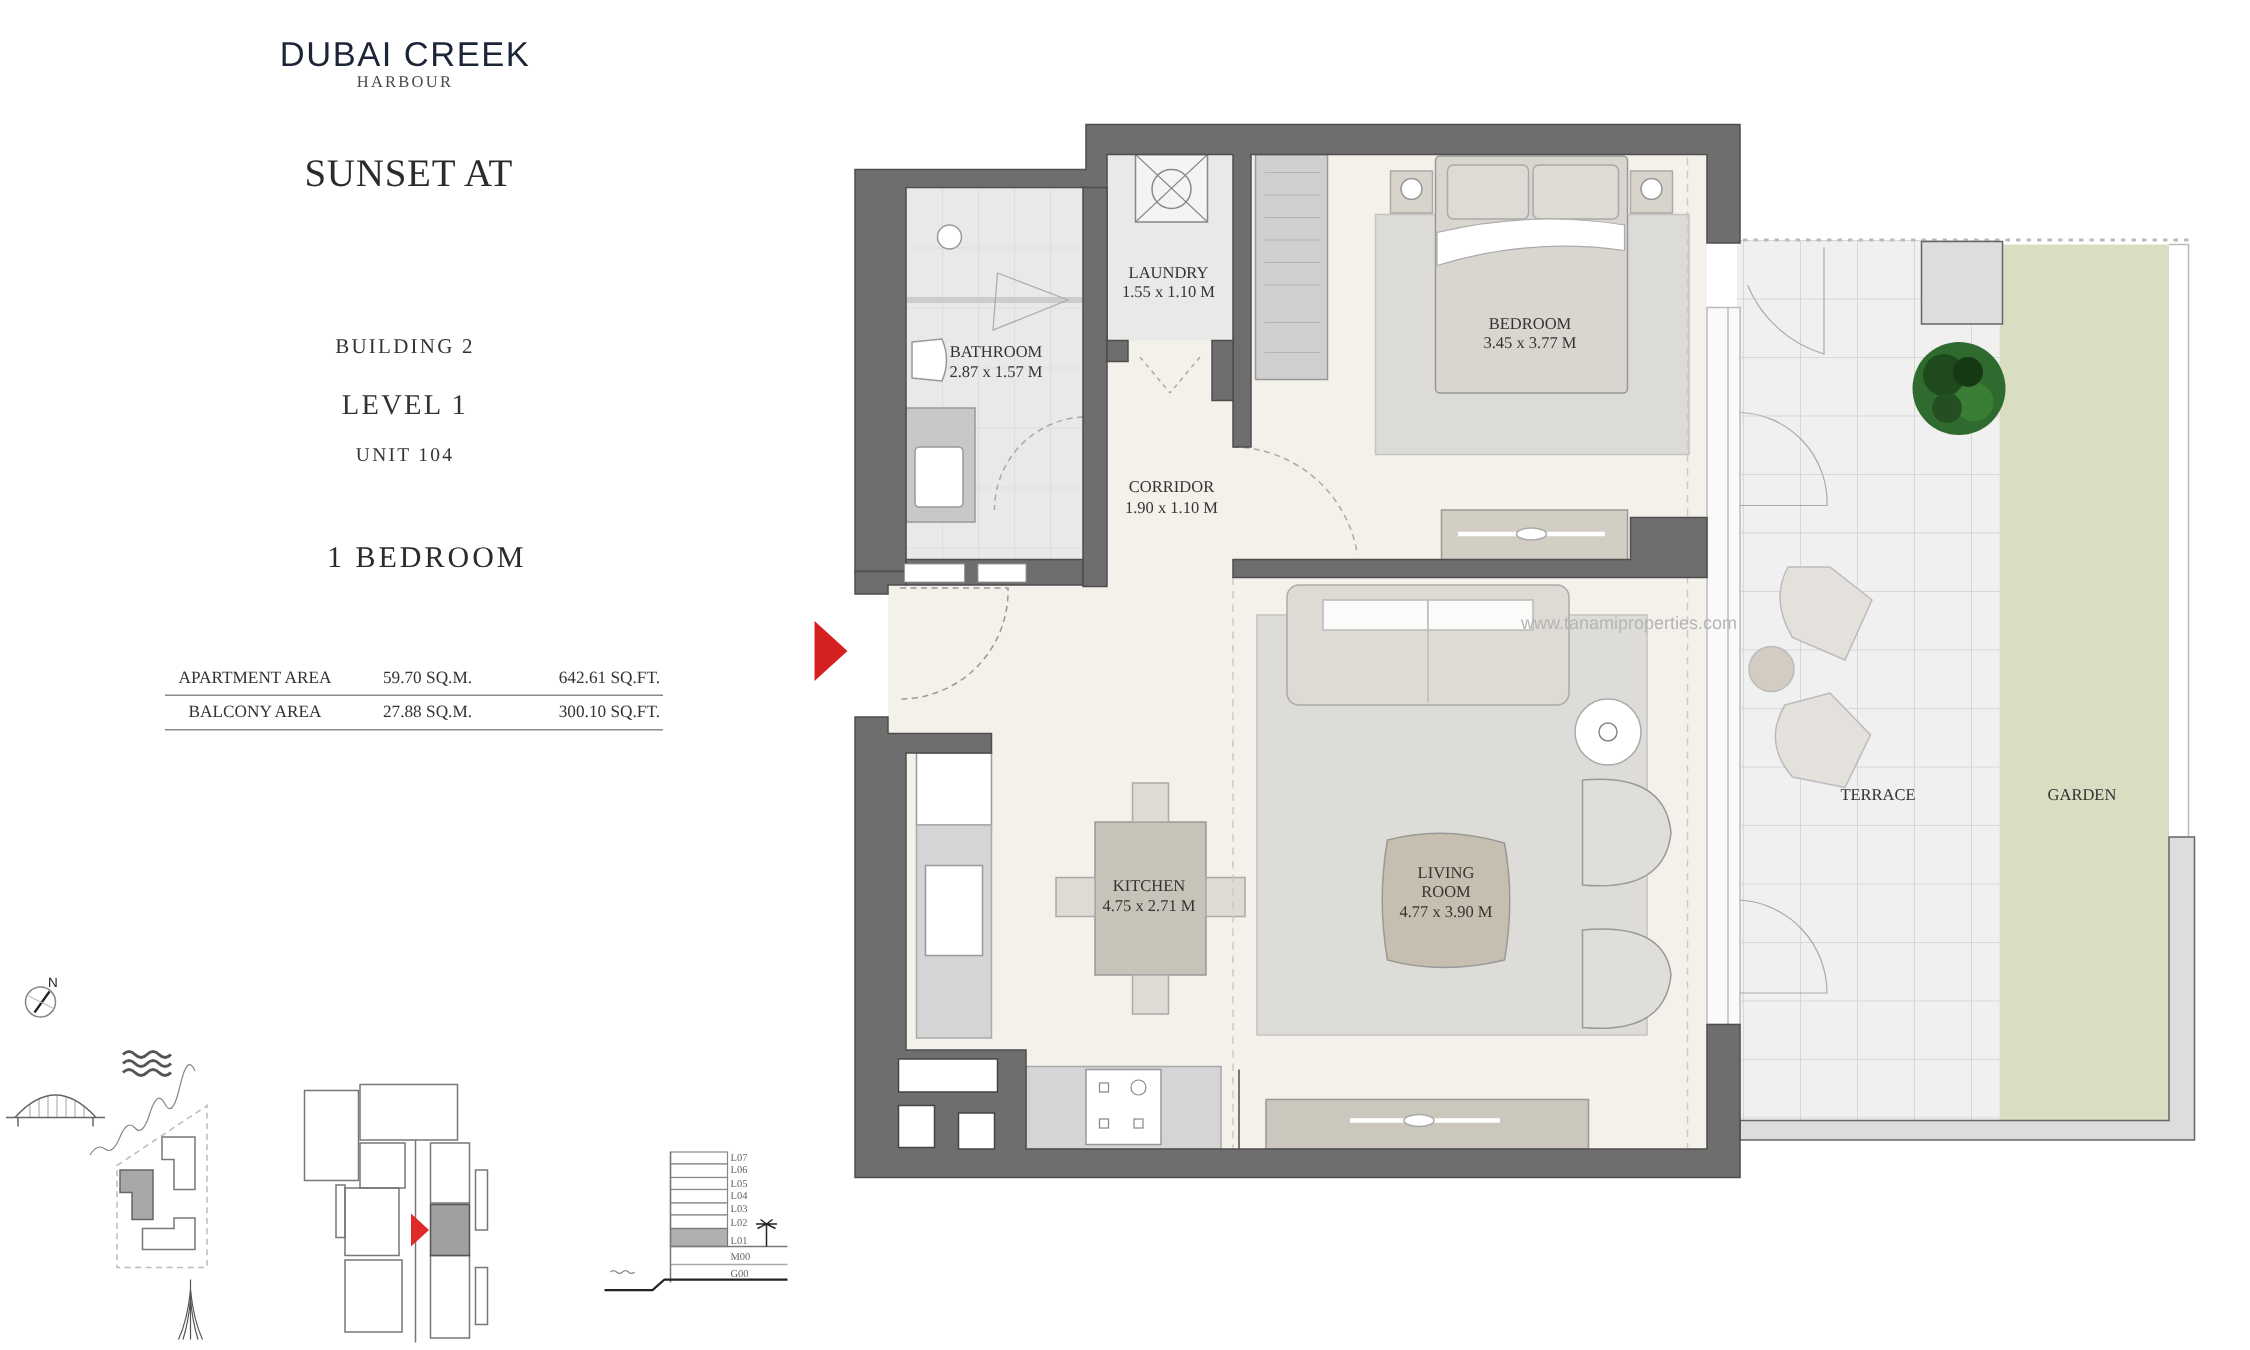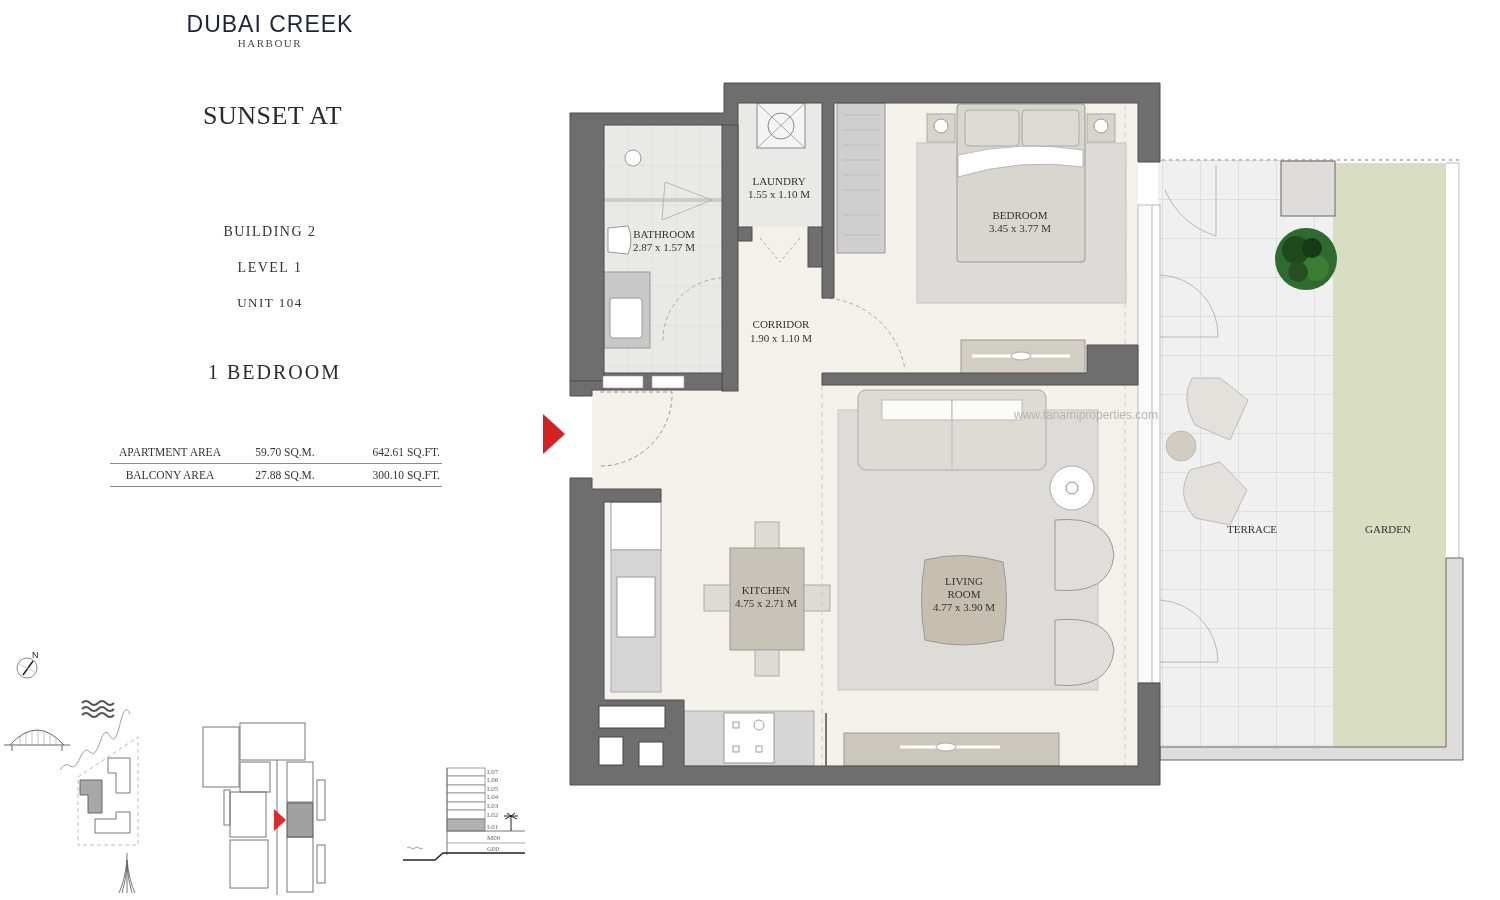--- a/index.html
+++ b/index.html
@@ -1,25 +1,25 @@
 <!DOCTYPE html>
 <html><head>
 <meta charset="utf-8">
 <style>
   html, body { margin: 0; padding: 0; background: #ffffff; }
   body { width: 1500px; height: 900px; position: relative; overflow: hidden;
          font-family: "Liberation Serif", "DejaVu Serif", serif; color: #2a2a2a; }
   .abs { position: absolute; }
   .center { text-align: center; }
-  .brand { left: 170px; top: 12px; width: 200px; }
+  .brand { left: 170px; top: 24px; width: 200px; }
   .brand-main { font-family: "Liberation Sans", "DejaVu Sans", sans-serif; font-size: 23px; letter-spacing: 1px; color: #1c2438; line-height: 24px; }
   .brand-sub { font-family: Liberation Serif, serif; font-size: 11px; letter-spacing: 1.5px; color: #4a4a4a; line-height: 14px; }
   .project { left: 150px; top: 100px; width: 245px; font-size: 26px; line-height: 31px; letter-spacing: 0.5px; color: #2b2b2b; }
   .info { left: 170px; width: 200px; font-size: 14px; letter-spacing: 1.5px; color: #333; }
-  .bed-type { left: 152px; top: 361px; width: 245px; font-size: 20px; letter-spacing: 2px; color: #2b2b2b; }
+  .bed-type { left: 162px; top: 361px; width: 245px; font-size: 20px; letter-spacing: 2px; color: #2b2b2b; }
   table.areas { position: absolute; left: 110px; top: 441px; border-collapse: collapse; font-size: 11.5px; color: #333; }
   table.areas td { padding: 3px 0; height: 16px; }
   table.areas td.c1 { width: 120px; text-align: center; margin-top: 23px; }
   table.areas td.c2 { width: 110px; text-align: center; }
   table.areas td.c3 { width: 100px; text-align: right; padding-right: 2px; }
   table.areas tr.sep td { border-bottom: 1.5px solid #8a8a8a; }
   svg text { font-family: "Liberation Serif", "DejaVu Serif", serif; }
   .entry-arrow { left: 543px; top: 414px; width: 0; height: 0; border-top: 20px solid transparent; border-bottom: 20px solid transparent; border-left: 22px solid #d42020; }
 </style>
 </head>
@@ -28,21 +28,21 @@
 <div class="abs brand center">
   <div class="brand-main">DUBAI CREEK</div>
   <div class="brand-sub">HARBOUR</div>
 </div>
 
 <div class="abs project center">
   <div>SUNSET AT</div>
 </div>
 
 <div class="abs info center" style="top:224px;">BUILDING 2</div>
-<div class="abs info center" style="top:260px;font-size:14px;">LEVEL 1</div>
+<div class="abs info center" style="top:260px;font-size:19px;">LEVEL 1</div>
 <div class="abs info center" style="top:295px;font-size:13px;">UNIT 104</div>
 <div class="abs bed-type center">1 BEDROOM</div>
 
 <table class="areas">
   <tbody>
       <tr class="sep">
     <td class="c1">APARTMENT AREA</td>
     <td class="c2">59.70 SQ.M.</td>
     <td class="c3">642.61 SQ.FT.</td>
   </tr>

